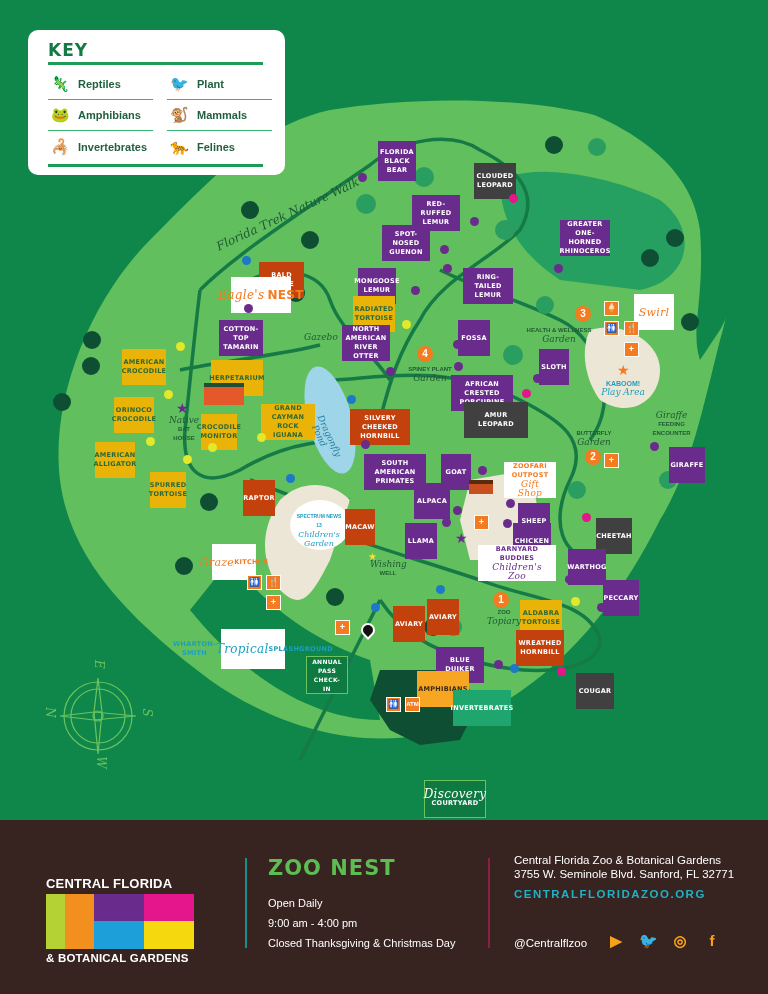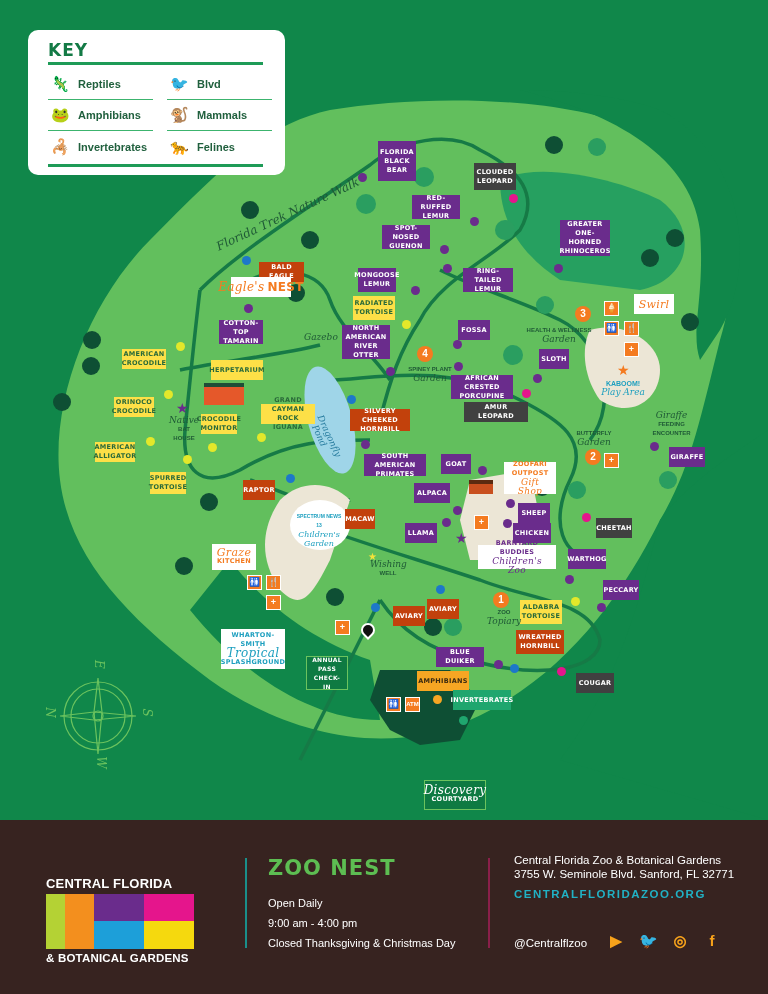--- a/index.html
+++ b/index.html
@@ -7,24 +7,24 @@
   .map{position:absolute;left:0;top:0;width:768px;height:820px;background:#10874a;overflow:hidden}
   .map svg.bg{position:absolute;left:0;top:0}
   .key{position:absolute;left:28px;top:30px;width:257px;height:145px;background:#fff;border-radius:10px;padding:10px 20px}
   .key h3{font-family:"DejaVu Sans",sans-serif;font-weight:bold;color:#137a45;font-size:17px;letter-spacing:1px;border-bottom:3px solid #1e9b57;padding-bottom:2px;width:215px}
   .key-grid{display:grid;grid-template-columns:105px 105px;column-gap:14px;margin-top:4px;width:215px}
   .key-item{display:flex;align-items:center;height:31px;border-bottom:1px solid #3cb46e;font-size:11px;font-weight:bold;color:#21603e}
   .key-item .ic{width:26px;font-size:15px;text-align:center;margin-right:4px}
   .key-bottom{width:215px;border-bottom:3px solid #1e9b57;margin-top:2px}
   .title{position:absolute;left:468px;top:40px;color:#6bc35e;font-family:"DejaVu Sans",sans-serif;font-weight:bold;font-size:40px;letter-spacing:1px}
   .title .script{font-family:"DejaVu Serif",serif;font-style:italic;font-weight:normal;font-size:48px;margin-left:10px}
-  .lbl{position:absolute;font-family:"DejaVu Sans",sans-serif;font-weight:bold;font-size:6.5px;line-height:9px;text-align:center;text-transform:uppercase;padding:10px 4px;color:#fff;letter-spacing:.3px;display:flex;align-items:center;justify-content:center}
+  .lbl{position:absolute;font-family:"DejaVu Sans",sans-serif;font-weight:bold;font-size:6.5px;line-height:9px;text-align:center;text-transform:uppercase;padding:18px 4px;color:#fff;letter-spacing:.3px;display:flex;align-items:center;justify-content:center}
   .m{background:#6a2c8c}
   .f{background:#404040}
-  .r{background:#fde047;color:#2a6a3a}
+  .r{background:#eab308;color:#2a6a3a}
   .b{background:#c2410c}
   .a{background:#f6a623;color:#3a2a10}
   .i{background:#1fa66e}
   .w{background:#fff;color:#1a6a3a}
   .dot{position:absolute;width:9px;height:9px;border-radius:50%}
   .dm{background:#6a2c8c}.df{background:#e5158c}.dr{background:#e3e82a}.db{background:#1d78c9}.da{background:#f6a623}.di{background:#1fa66e}
   .txt{position:absolute;font-size:7px;font-weight:bold;color:#1f5a36;text-align:center;text-transform:uppercase;line-height:9px}
   .script{font-family:"DejaVu Serif",serif;font-style:italic;text-transform:none;font-weight:normal}
   .num{position:absolute;width:16px;height:16px;border-radius:50%;background:#f47b20;color:#fff;font-size:10px;font-weight:bold;text-align:center;line-height:16px}
   .amen{position:absolute;width:15px;height:15px;background:#f47b20;border:1px solid #fff;color:#fff;font-size:9px;line-height:13px;text-align:center;font-weight:bold}
@@ -113,21 +113,21 @@
 
   <div class="key">
     <h3>KEY</h3>
     <div class="key-grid">
       <div class="key-item">
           <span class="ic">🦎</span>
           <span>Reptiles</span>
         </div>
       <div class="key-item">
           <span class="ic">🐦</span>
-          <span>Blvd</span>
+          <span>Plant</span>
         </div>
       <div class="key-item">
           <span class="ic">🐸</span>
           <span>Amphibians</span>
         </div>
       <div class="key-item">
           <span class="ic">🐒</span>
           <span>Mammals</span>
         </div>
       <div class="key-item" style="border:none">
@@ -282,39 +282,39 @@
   <div class="amen" style="left:474px;top:515px">+</div>
   <div style="position:absolute;left:455px;top:530px;color:#6a2c8c;font-size:14px">★</div>
   <div class="lbl w" style="left:478px;top:545px;width:78px;height:24px;flex-direction:column;color:#6a2c8c">
       <div>Barnyard Buddies</div>
       <div class="script" style="font-size:9px">Children's Zoo</div>
     </div>
   <div class="txt" style="left:294px;top:512px;width:50px;color:#1d9fbf">
       <div style="font-size:5px">Spectrum News 13</div>
       <div class="script" style="font-size:8px">Children's Garden</div>
     </div>
-  <div class="lbl w" style="left:212px;top:544px;width:44px;height:26px;flex-direction:column;color:#f47b20">
+  <div class="lbl w" style="left:212px;top:544px;width:44px;height:26px;flex-direction:row;color:#f47b20">
       <div class="script" style="font-size:11px">Graze</div>
       <div>Kitchen</div>
     </div>
   <div class="amen" style="left:247px;top:575px">🚻</div>
   <div class="amen" style="left:266px;top:575px">🍴</div>
   <div class="amen" style="left:266px;top:595px">+</div>
   <div class="amen" style="left:335px;top:620px">+</div>
   <div style="position:absolute;left:368px;top:551px;color:#f4e23a;font-size:10px">★</div>
   <div class="txt" style="left:370px;top:560px;width:36px">
       <div class="script" style="font-size:9px">Wishing</div>
       <div style="font-size:6px">Well</div>
     </div>
   <div class="num" style="left:493px;top:592px">1</div>
   <div class="txt" style="left:484px;top:608px;width:40px;font-size:6px">
       <div>Zoo</div>
       <div class="script" style="font-size:9px">Topiary</div>
     </div>
-  <div class="lbl w" style="left:221px;top:629px;width:64px;height:40px;flex-direction:column;color:#1d9fbf">
+  <div class="lbl w" style="left:221px;top:629px;width:64px;height:40px;flex-direction:row;color:#1d9fbf">
       <div>Wharton-Smith</div>
       <div class="script" style="font-size:12px">Tropical</div>
       <div>Splashground</div>
     </div>
   <div style="position:absolute;left:361px;top:623px;width:14px;height:14px;background:#111;border-radius:50% 50% 50% 0;transform:rotate(-45deg);border:2px solid #fff"></div>
   <div class="lbl" style="left:306px;top:656px;width:42px;height:34px;border:1px solid #6bc35e;background:#0e7a42;font-size:6px">Annual Pass Check-In</div>
   <div class="amen" style="left:386px;top:697px">🚻</div>
   <div class="amen" style="left:405px;top:697px;font-size:6px">ATM</div>
   <div class="lbl" style="left:424px;top:780px;width:62px;height:30px;flex-direction:column;border:1px solid #6bc35e;background:#0e7a42">
       <div class="script" style="font-size:12px">Discovery</div>

